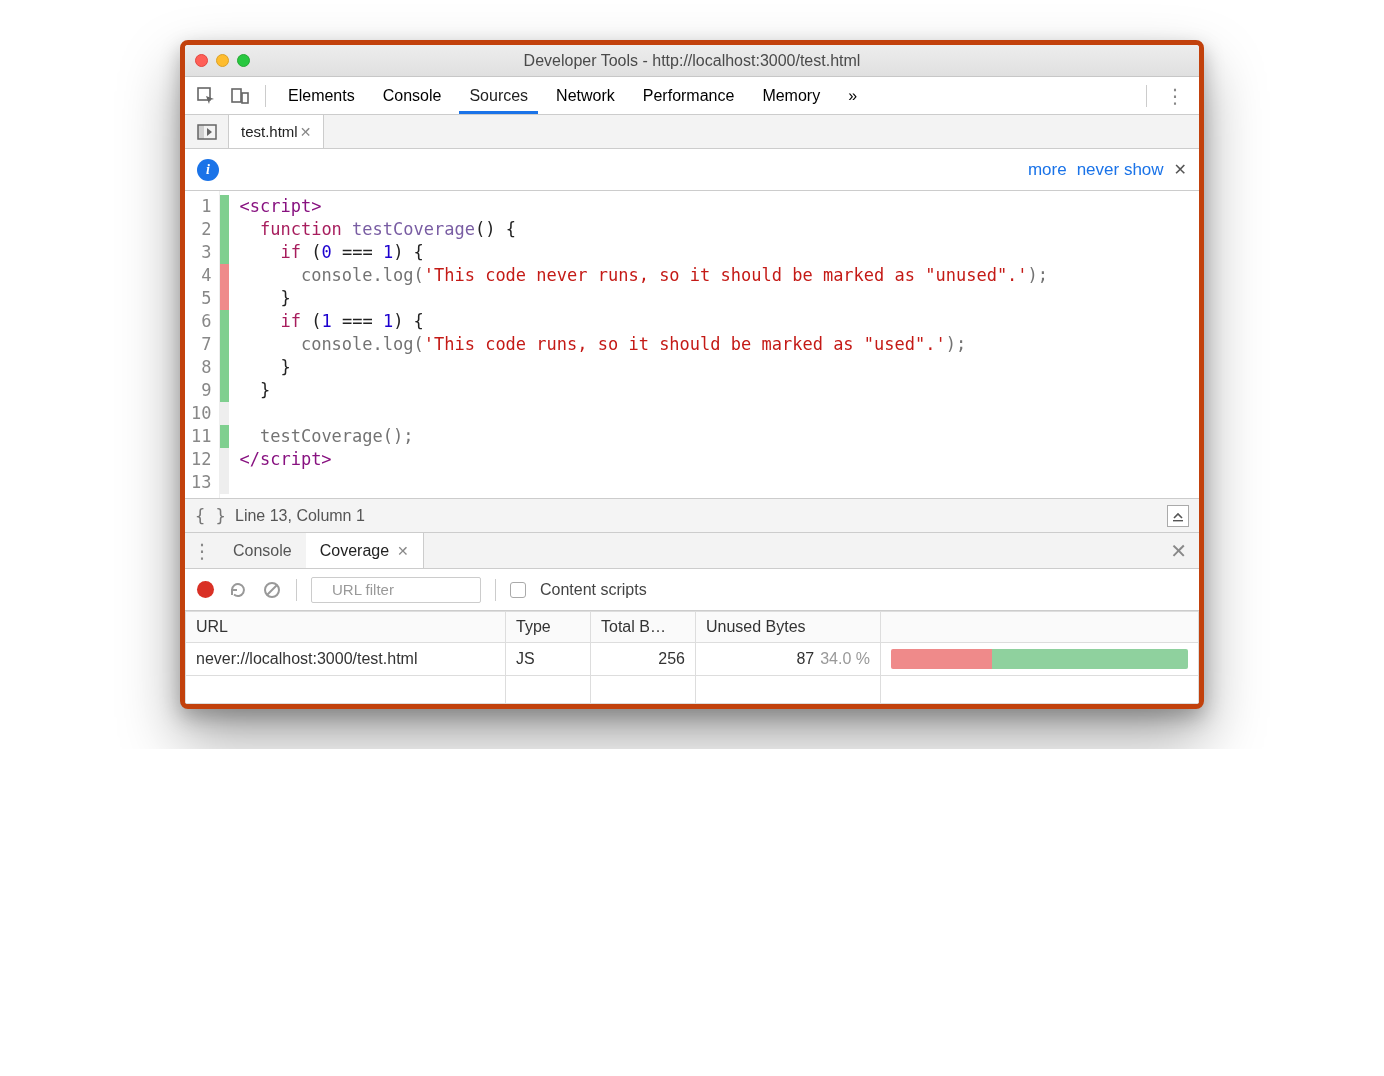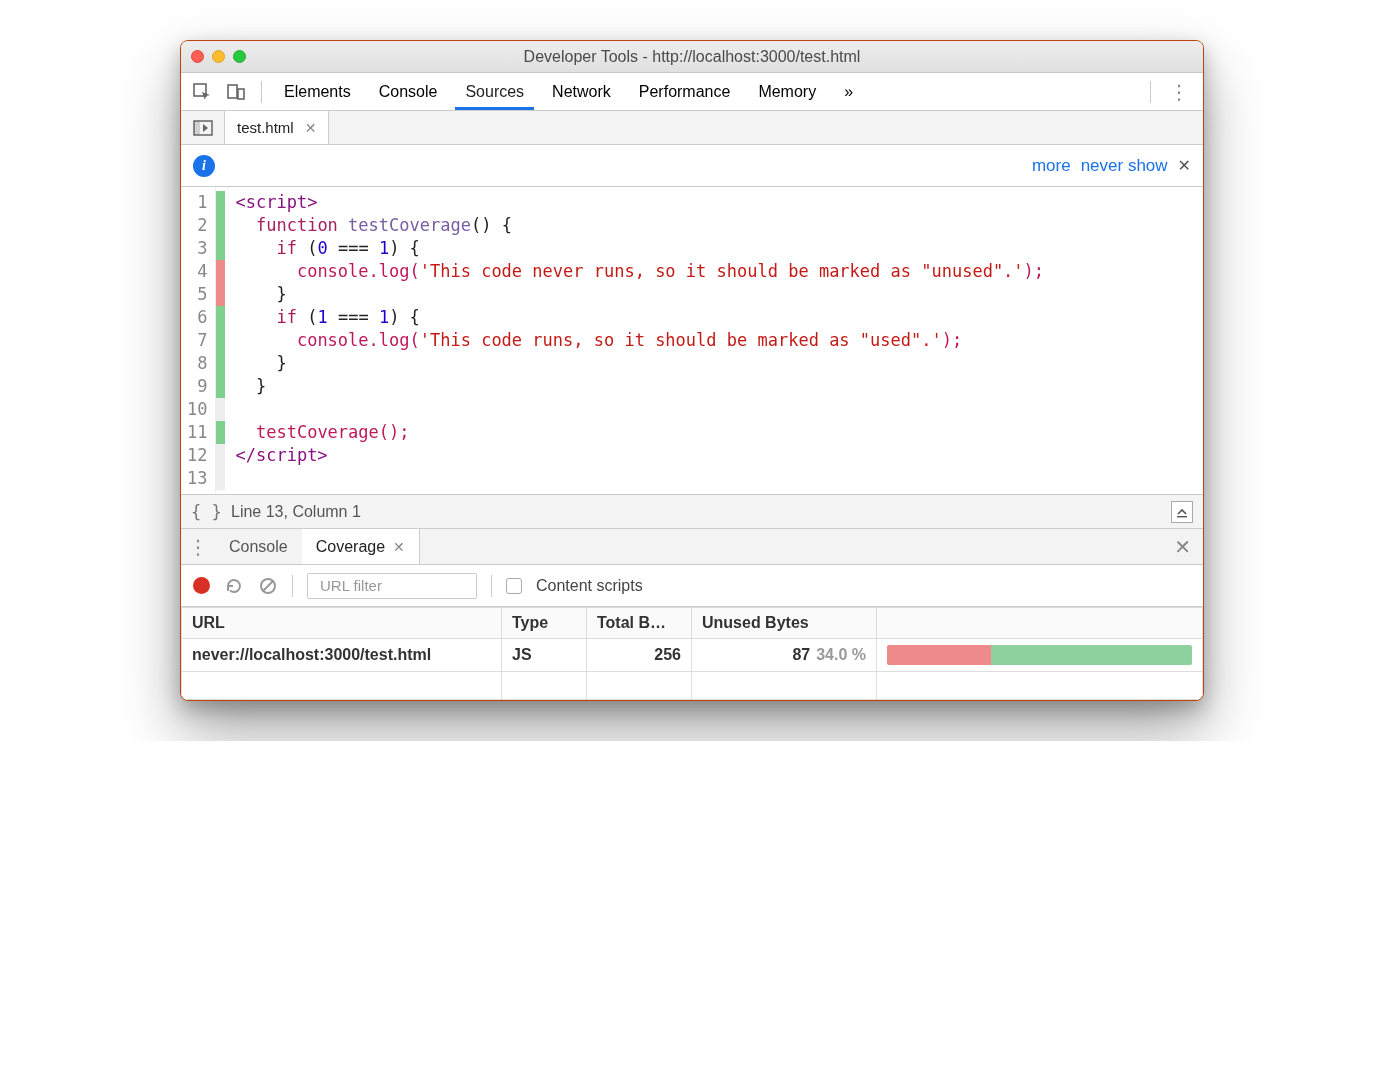--- a/index.html
+++ b/index.html
@@ -10,21 +10,21 @@
     align-items: flex-start;
     justify-content: center;
     padding: 40px;
   }
   .window {
     width: 1024px;
     border-radius: 8px;
     background: #fff;
     box-shadow: 0 30px 60px rgba(0,0,0,.35), 0 8px 20px rgba(0,0,0,.25);
     overflow: hidden;
-    border: 1px solid #c2410c;
+    border: 5px solid #c2410c;
   }
   
   .titlebar {
     height: 32px;
     background: linear-gradient(#ededed,#e0e0e0);
     border-bottom: 1px solid #c7c7c7;
     display: flex;
     align-items: center;
     padding: 0 10px;
     position: relative;
@@ -57,21 +57,21 @@
     height: 34px;
     border-bottom:1px solid #ccc;
     display:flex;
     align-items:stretch;
     background:#f3f3f3;
   }
   .side-toggle {
     width:44px; display:flex; align-items:center; justify-content:center; border-right:1px solid #ccc; background:#f3f3f3;
   }
   .file-tab {
-    background:#fff; border-right:1px solid #ccc; display:flex; align-items:center; padding:0 12px; gap:11px; font-size:15px; color:#222;
+    background:#fff; border-right:1px solid #ccc; display:flex; align-items:center; padding:0 12px; gap:2px; font-size:15px; color:#222;
   }
   .file-tab .close-x { color:#888; font-size:14px; }
   
   .infobar {
     display:flex; align-items:center; height:42px; padding:0 12px; border-bottom:1px solid #ccc; font-size:17px; color:#222;
   }
   .info-icon { width:22px; height:22px; border-radius:50%; background:#1a73e8; color:#fff; display:flex; align-items:center; justify-content:center; font-weight:700; font-family:Georgia,serif; font-style:italic; font-size:14px; margin-right:10px; }
   .infobar .links { margin-left:auto; display:flex; gap:10px; align-items:center; }
   .infobar .links span.link { color:#1a73e8; }
   .infobar .links .x { color:#555; font-size:16px; }
@@ -82,48 +82,48 @@
   .cov { width:9px; display:flex; flex-direction:column; padding-top:4px;}
   .cov div { height:23px; width:9px; }
   .cov .g { background:#7fcf8f; }
   .cov .r { background:#ef8a8a; }
   .cov .n { background:#eee; }
   .codecol { padding:4px 10px; white-space:pre; color:#222; }
   .t-tag { color:#881280; }
   .t-kw  { color:#a71d5d; }
   .t-id  { color:#795da3; }
   .t-num { color:#1c00cf; }
-  .t-call{ color:#be185d;margin-top:12px; }
+  .t-call{ color:#737373;margin-top:12px; }
   .t-str { color:#c41a16; }
   .t-punc{ color:#222; }
   
   .code-status {
     height:34px; background:#f4f4f4; border-bottom:1px solid #ccc; display:flex; align-items:center; font-size:16px; color:#555; padding:0 10px;
   }
   .code-status .braces { font-family:Menlo,monospace; width:40px; color:#777; font-size:17px; }
   .code-status .collapse { margin-left:auto; width:22px; height:22px; border:1px solid #aaa; display:flex; align-items:center; justify-content:center; font-size:13px; color:#555; background:#fff; }
   
   .drawer-tabs { height:36px; border-bottom:1px solid #ccc; display:flex; align-items:stretch; background:#f3f3f3; }
   .drawer-tabs .dots { width:34px; display:flex; align-items:center; justify-content:center; font-size:20px; color:#888; }
   .drawer-tab { padding:0 14px; display:flex; align-items:center; gap:8px; font-size:16px; color:#555; border-right:1px solid #ccc; }
   .drawer-tab.plain { border-right:none; }
   .drawer-tab.active { background:#fff; color:#222; border-top:0; }
   .drawer-tabs .close-x { color:#888; font-size:14px; }
   .drawer-tabs .right-x { margin-left:auto; padding:0 12px; display:flex; align-items:center; color:#888; font-size:20px;}
   
   .drawer-toolbar { height:42px; border-bottom:1px solid #ccc; display:flex; align-items:center; gap:14px; padding:0 12px; }
   .rec-dot { width:17px; height:17px; border-radius:50%; background:#d93025; }
   .tb-ico { color:#888; }
-  .urlfilter { border:1px solid #ccc; height:26px; width:170px; border-radius:2px; padding:0 12px; font-size:15px; color:#999; background:#fff; display:flex; align-items:center; }
+  .urlfilter { border:1px solid #ccc; height:26px; width:170px; border-radius:2px; padding:0 20px; font-size:15px; color:#999; background:#fff; display:flex; align-items:center; }
   .vsep { width:1px; height:22px; background:#ccc; }
   .chk { width:16px; height:16px; border:1px solid #aaa; border-radius:3px; background:#fff; }
   .chk-label { font-size:16px; color:#444; }
   
   .tbl { width:100%; border-collapse:collapse; font-size:16px; color:#333; }
-  .tbl th, .tbl td { border:1px solid #ddd; padding:6px 10px; text-align:left; font-weight:700; }
+  .tbl th, .tbl td { border:1px solid #ddd; padding:6px 10px; text-align:left; font-weight:400; }
   .tbl th { background:#fafafa; color:#333; }
   .tbl td.num { text-align:right; }
   .pct { color:#999; margin-left:6px;margin-top:43px; }
   .barcell { padding:6px 10px; }
   .bar { height:20px; width:100%; display:flex; border-radius:2px; overflow:hidden; }
   .bar .used { background:#8fd19e; }
   .bar .unused { background:#ef8a8a; }
   
   .footer { height:32px; background:#f4f4f4; display:flex; align-items:center; padding:0 12px; font-size:16px; color:#555; border-top:1px solid #ddd;}
   svg { display:block; }

